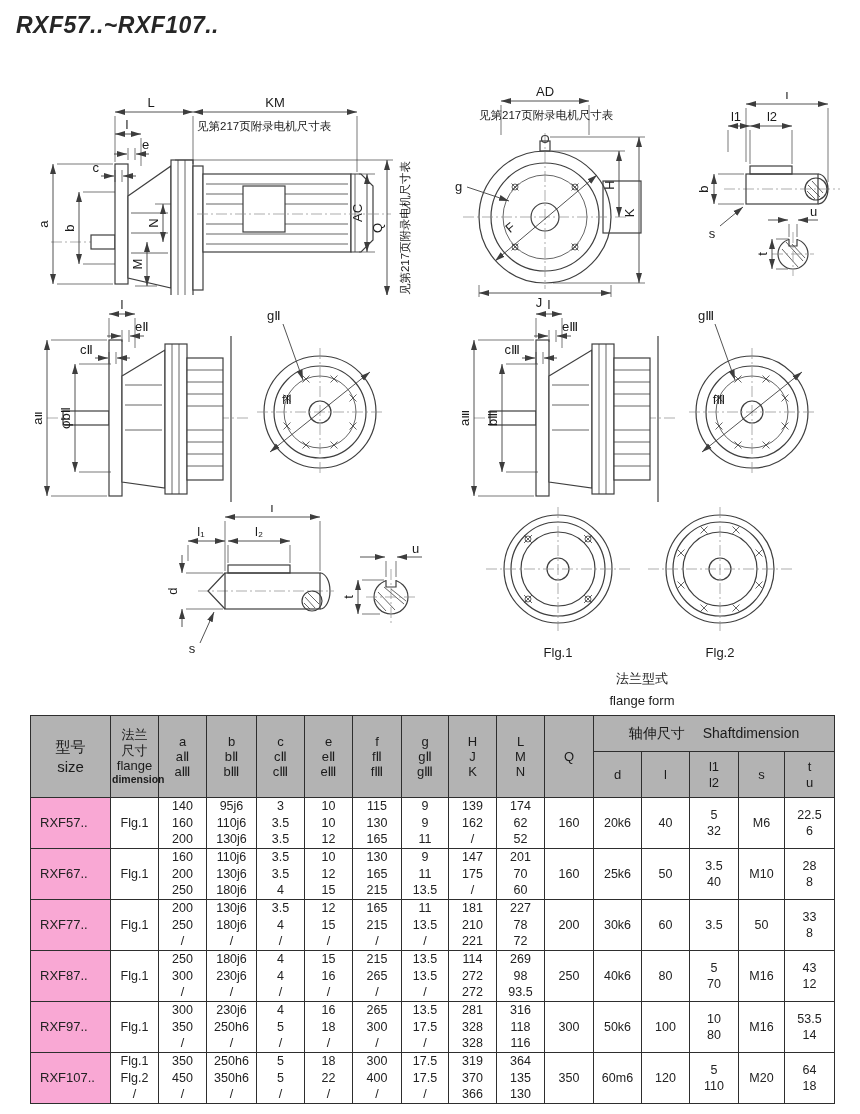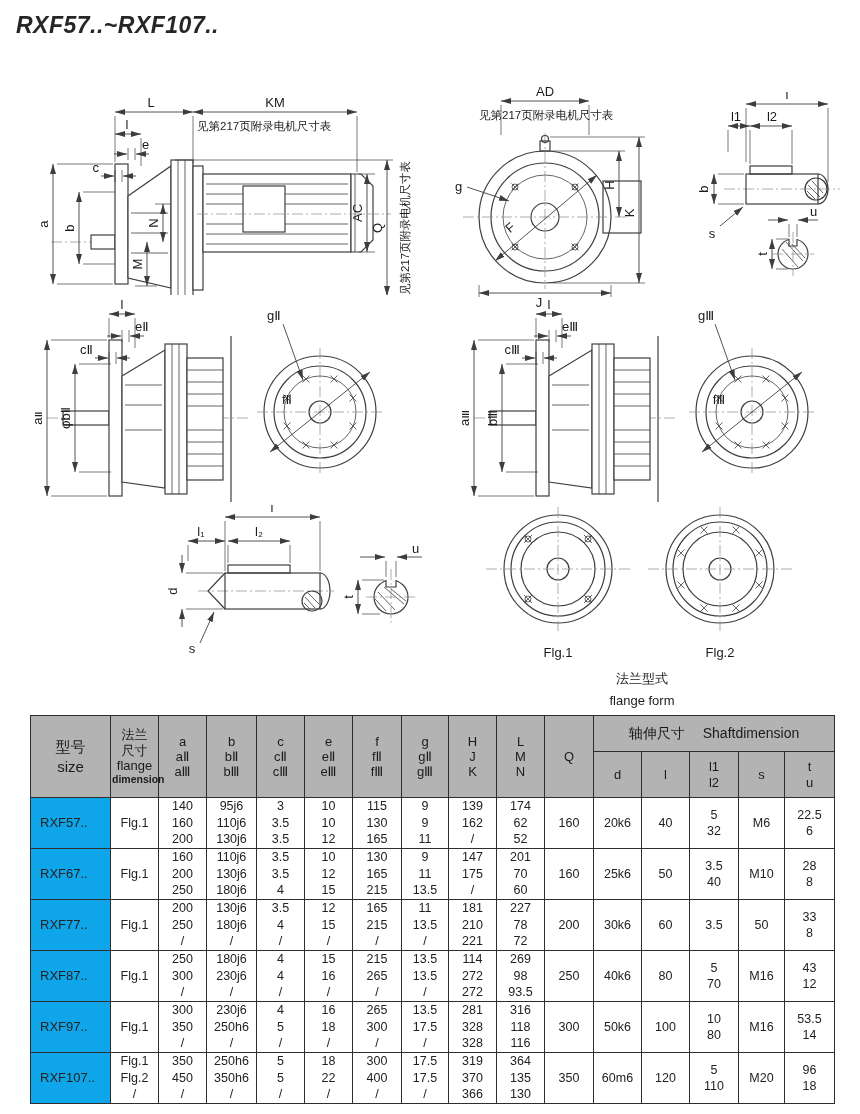--- a/index.html
+++ b/index.html
@@ -22,21 +22,21 @@
   #dimtable{position:absolute;left:30px;top:715px;width:804px;table-layout:fixed;
             border-collapse:collapse;}
   #dimtable th,#dimtable td{border:1px solid #2e2e2e;text-align:center;vertical-align:middle;
             white-space:pre-line;padding:0 1px;}
   #dimtable{border:1.5px solid #2e2e2e;}
   #dimtable th{background:#b3b3b3;font-weight:normal;font-size:13px;line-height:1.18;}
   #dimtable th.size-h{font-size:15px;line-height:1.3;}
   #dimtable th .sub{display:block;font-size:10.5px;font-weight:bold;}
   #dimtable th.group-h span{margin:0 9px;font-size:14px;}
   #dimtable td{background:#fff;font-size:12.5px;line-height:1.32;color:#222;}
-  #dimtable td.size-cell{background:#0ea5e9;text-align:left;padding-left:9px;font-size:13px;}
+  #dimtable td.size-cell{background:#f9a8d4;text-align:left;padding-left:9px;font-size:13px;}
   #dimtable thead tr.r1{height:36px;}
   #dimtable thead tr.r2{height:46px;}
   #dimtable tbody tr{height:51px;}
 </style>
 </head>
 <body>
 
 <svg width="0" height="0" style="position:absolute" aria-hidden="true">
   <defs>
     <marker id="ma" markerWidth="11" markerHeight="8" refX="10" refY="4" orient="auto-start-reverse" markerUnits="userSpaceOnUse">
@@ -661,17 +661,17 @@
 366</td>
         <td>364
 135
 130</td>
         <td>350</td>
         <td>60m6</td>
         <td>120</td>
         <td>5
 110</td>
         <td>M20</td>
-        <td>96
+        <td>64
 18</td>
       </tr>
     </tbody>
 </table>
 
 </body></html>

